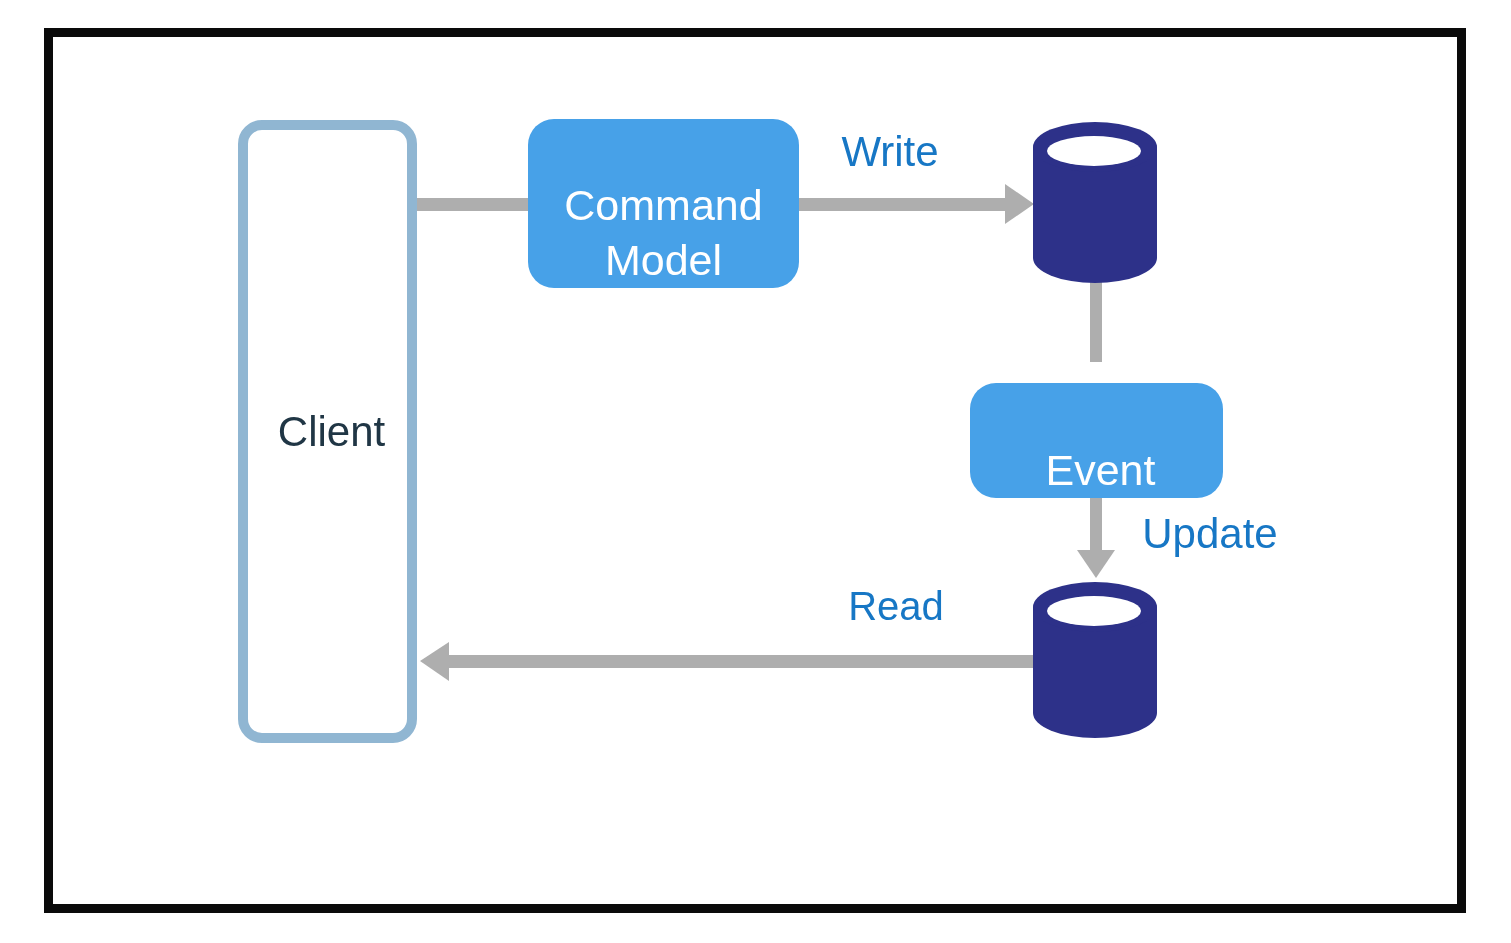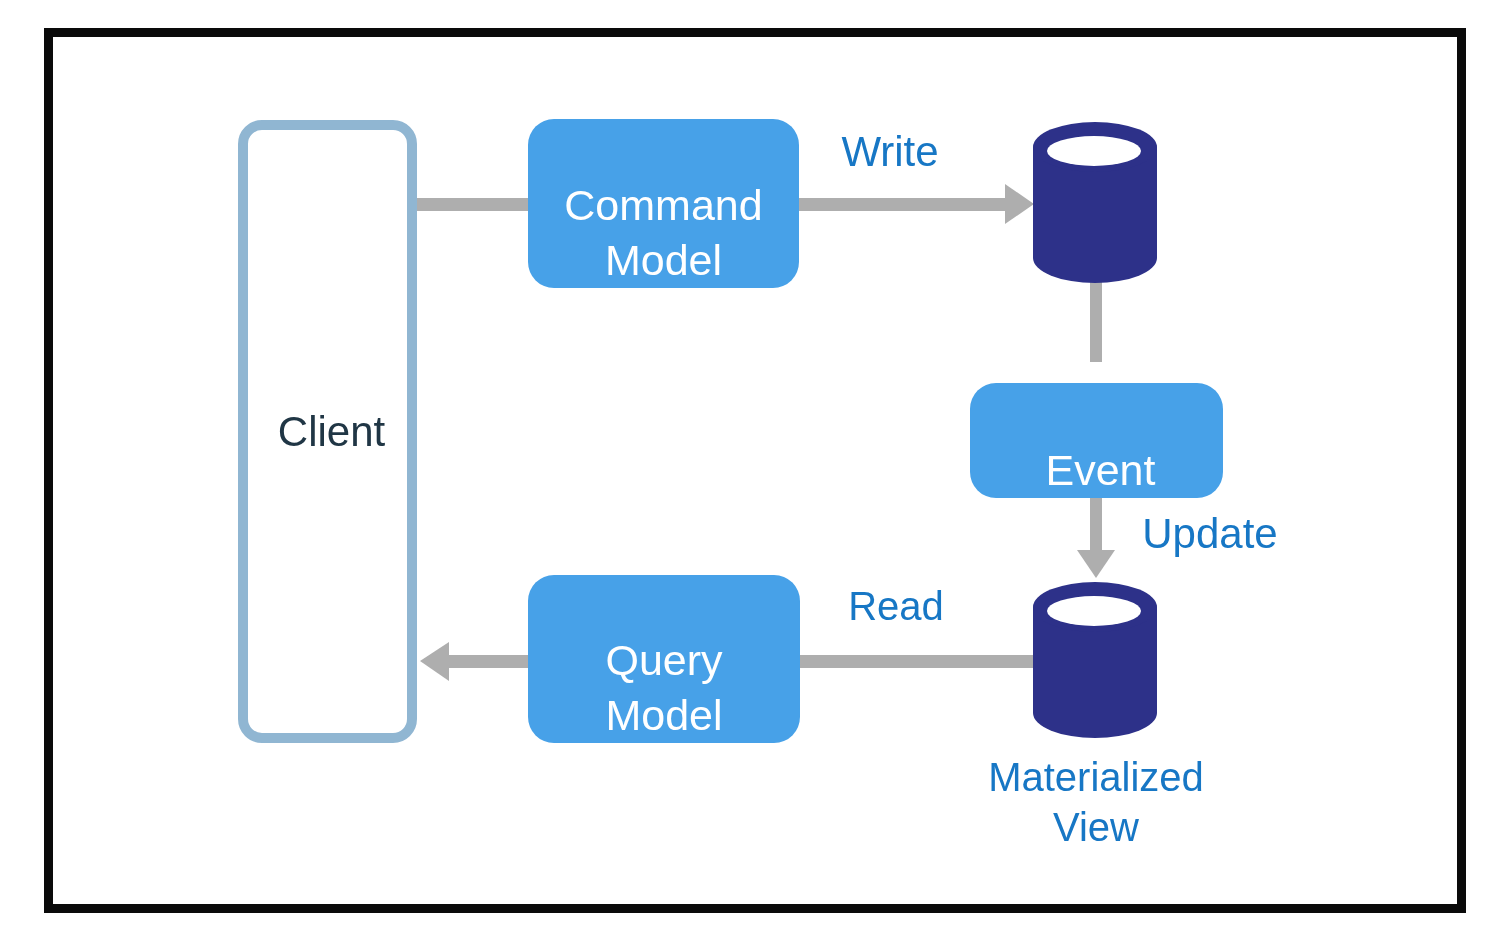--- a/index.html
+++ b/index.html
@@ -84,24 +84,20 @@
   </div>
 
   <div class="node blue-node command-node">
     <span>Command Model</span>
   </div>
 
   <div class="node blue-node event-node">
     <span>Event</span>
   </div>
 
-  <div class="node blue-node query-node">
-    <span>Query Model</span>
-  </div>
 
   <div class="edge-label write-label">Write</div>
 
   <div class="edge-label update-label">Update</div>
 
   <div class="edge-label read-label">Read</div>
 
-  <div class="edge-label mview-label">Materialized View</div>
 </div>
 
 </body></html>

